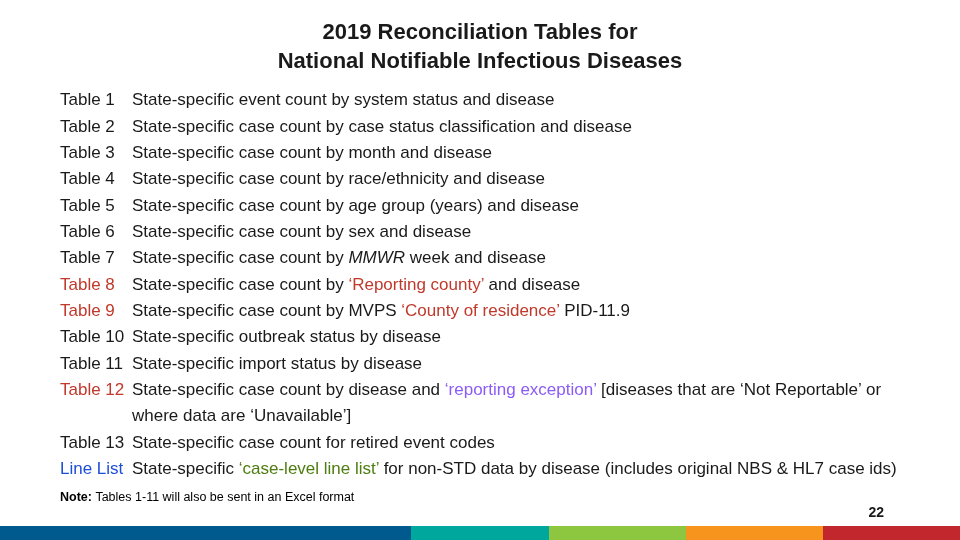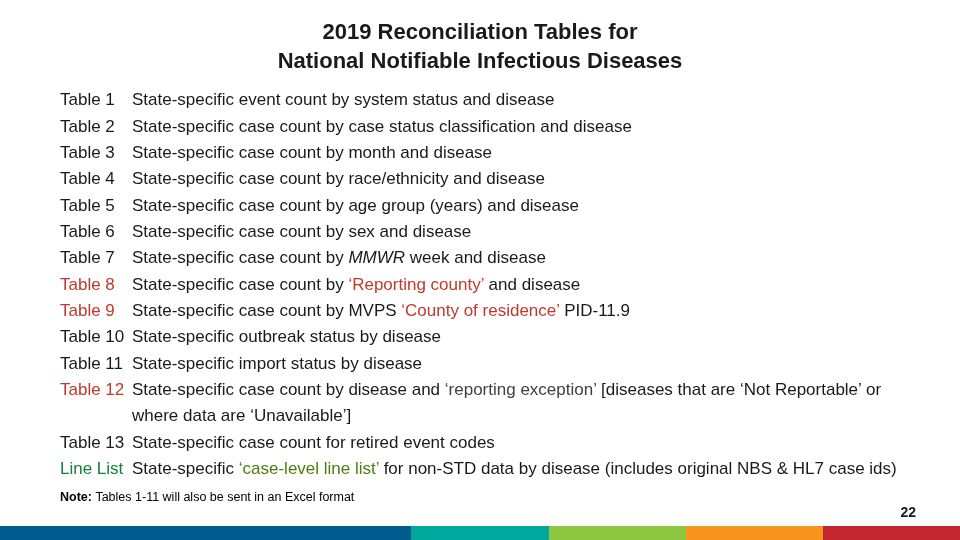--- a/index.html
+++ b/index.html
@@ -68,21 +68,21 @@
     }
 
     .bar-segment {
       height: 100%;
     }
 
     
     .page-number {
       position: absolute;
       bottom: 20px;
-      right: 44px;
+      right: 76px;
       font-size: 14px;
       font-weight: bold;
       color: #1a1a1a;
     }
   </style>
 </head>
 <body>
 
 <div class="main-content">
   <h1>
@@ -130,28 +130,28 @@
       <div class="table-row">
         <span class="table-label">Table 10</span>
         <span class="table-desc">State-specific outbreak status by disease</span>
       </div>
       <div class="table-row">
         <span class="table-label">Table 11</span>
         <span class="table-desc">State-specific import status by disease</span>
       </div>
       <div class="table-row">
         <span class="table-label red">Table 12</span>
-        <span class="table-desc">State-specific case count by disease and <span style="color:#404040">‘reporting exception’</span> [diseases that are ‘Not Reportable’ or where data are ‘Unavailable’]</span>
+        <span class="table-desc">State-specific case count by disease and <span style="color:#8b5cf6">‘reporting exception’</span> [diseases that are ‘Not Reportable’ or where data are ‘Unavailable’]</span>
       </div>
       <div class="table-row">
         <span class="table-label">Table 13</span>
         <span class="table-desc">State-specific case count for retired event codes</span>
       </div>
       <div class="table-row">
-        <span class="table-label" style="color: #15803d;">Line List</span>
+        <span class="table-label" style="color: #1d4ed8;">Line List</span>
         <span class="table-desc">State-specific <span style="color:#4d7c0f">‘case-level line list’</span> for non-STD data by disease (includes original NBS &amp; HL7 case ids)</span>
       </div>
     </div>
 
   <div class="note-section">
     <span><strong>Note: </strong><span>Tables 1-11 will also be sent in an Excel format</span></span>
   </div>
 </div>
 
 <div class="page-number">22</div>

